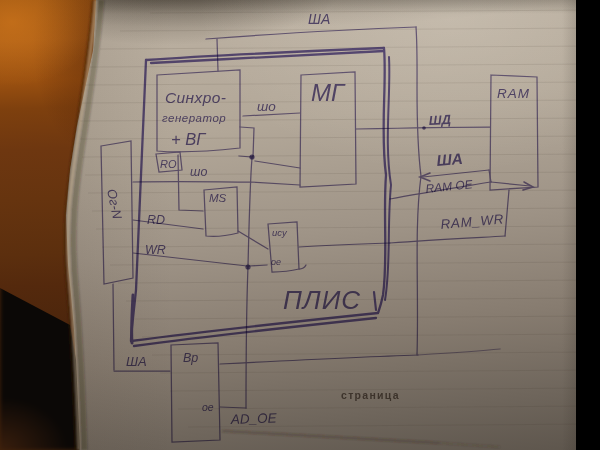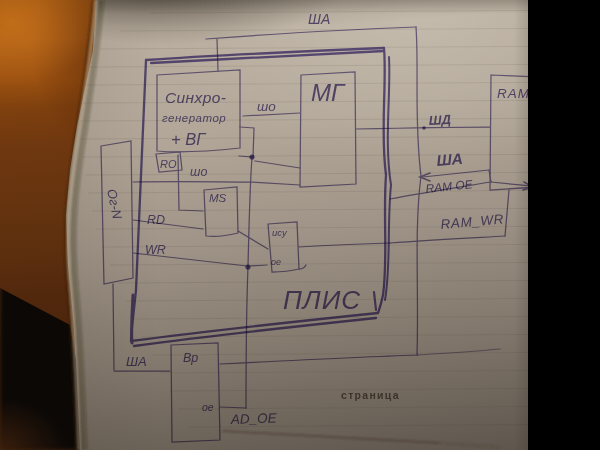--- a/index.html
+++ b/index.html
@@ -1,16 +1,16 @@
 <!DOCTYPE html>
 <html><head>
 <meta charset="utf-8">
 <style>
 html,body{margin:0;padding:0;background:#000;}
-#stage{position:relative;width:528px;height:450px;overflow:hidden;
+#stage{position:relative;width:576px;height:450px;overflow:hidden;
   background:
     linear-gradient(270deg, rgba(30,25,18,0.14) 0px, rgba(30,25,18,0) 14px),
     linear-gradient(180deg, rgba(25,20,12,0.22) 0px, rgba(25,20,12,0) 14px),
     radial-gradient(ellipse 420px 260px at 78% 4%, rgba(255,248,235,0.18), rgba(255,248,235,0) 60%),
     radial-gradient(ellipse 240px 90px at 165px -25px, rgba(22,16,9,0.50), rgba(22,16,9,0) 78%),
     radial-gradient(ellipse 480px 60px at 40% -20px, rgba(22,16,9,0.30), rgba(22,16,9,0) 80%),
     linear-gradient(to right, rgba(45,32,20,0.16), rgba(45,32,20,0.0) 30%),
     linear-gradient(173deg, #bdb2a3 0%, #b2a798 30%, #9f9487 52%, #877c70 72%, #6f665c 88%, #5e564d 100%);
   text-align: right;
 }

